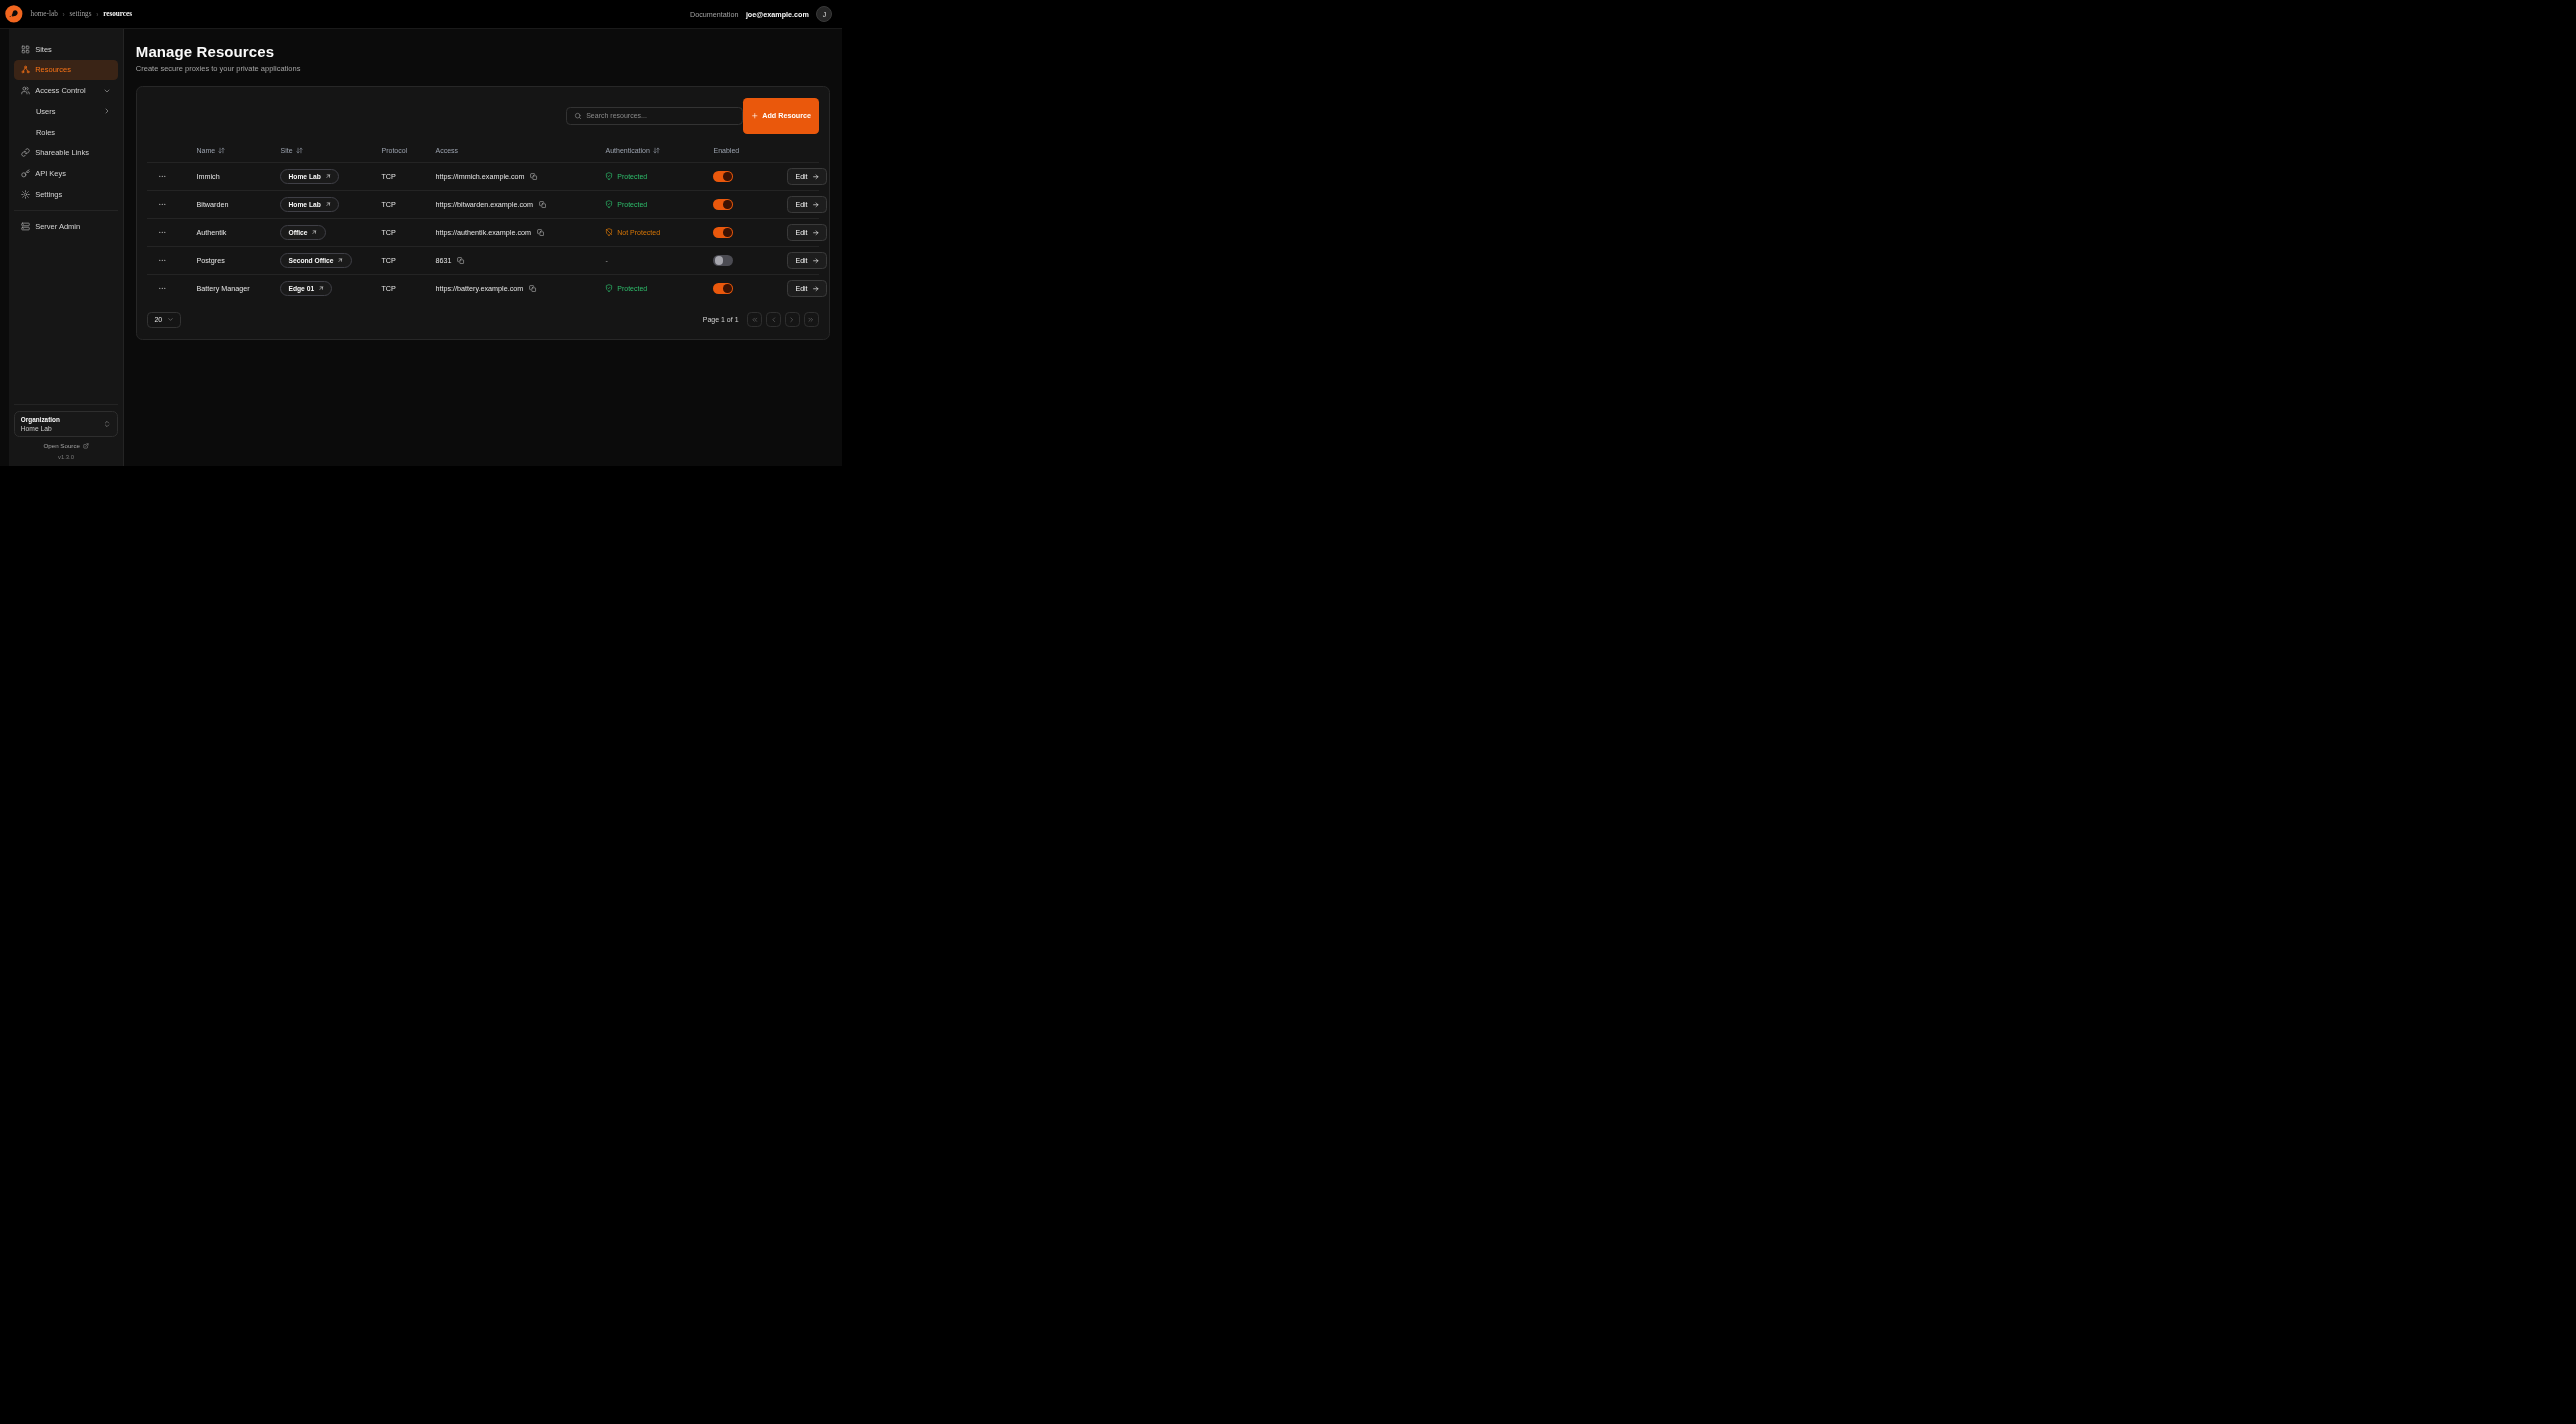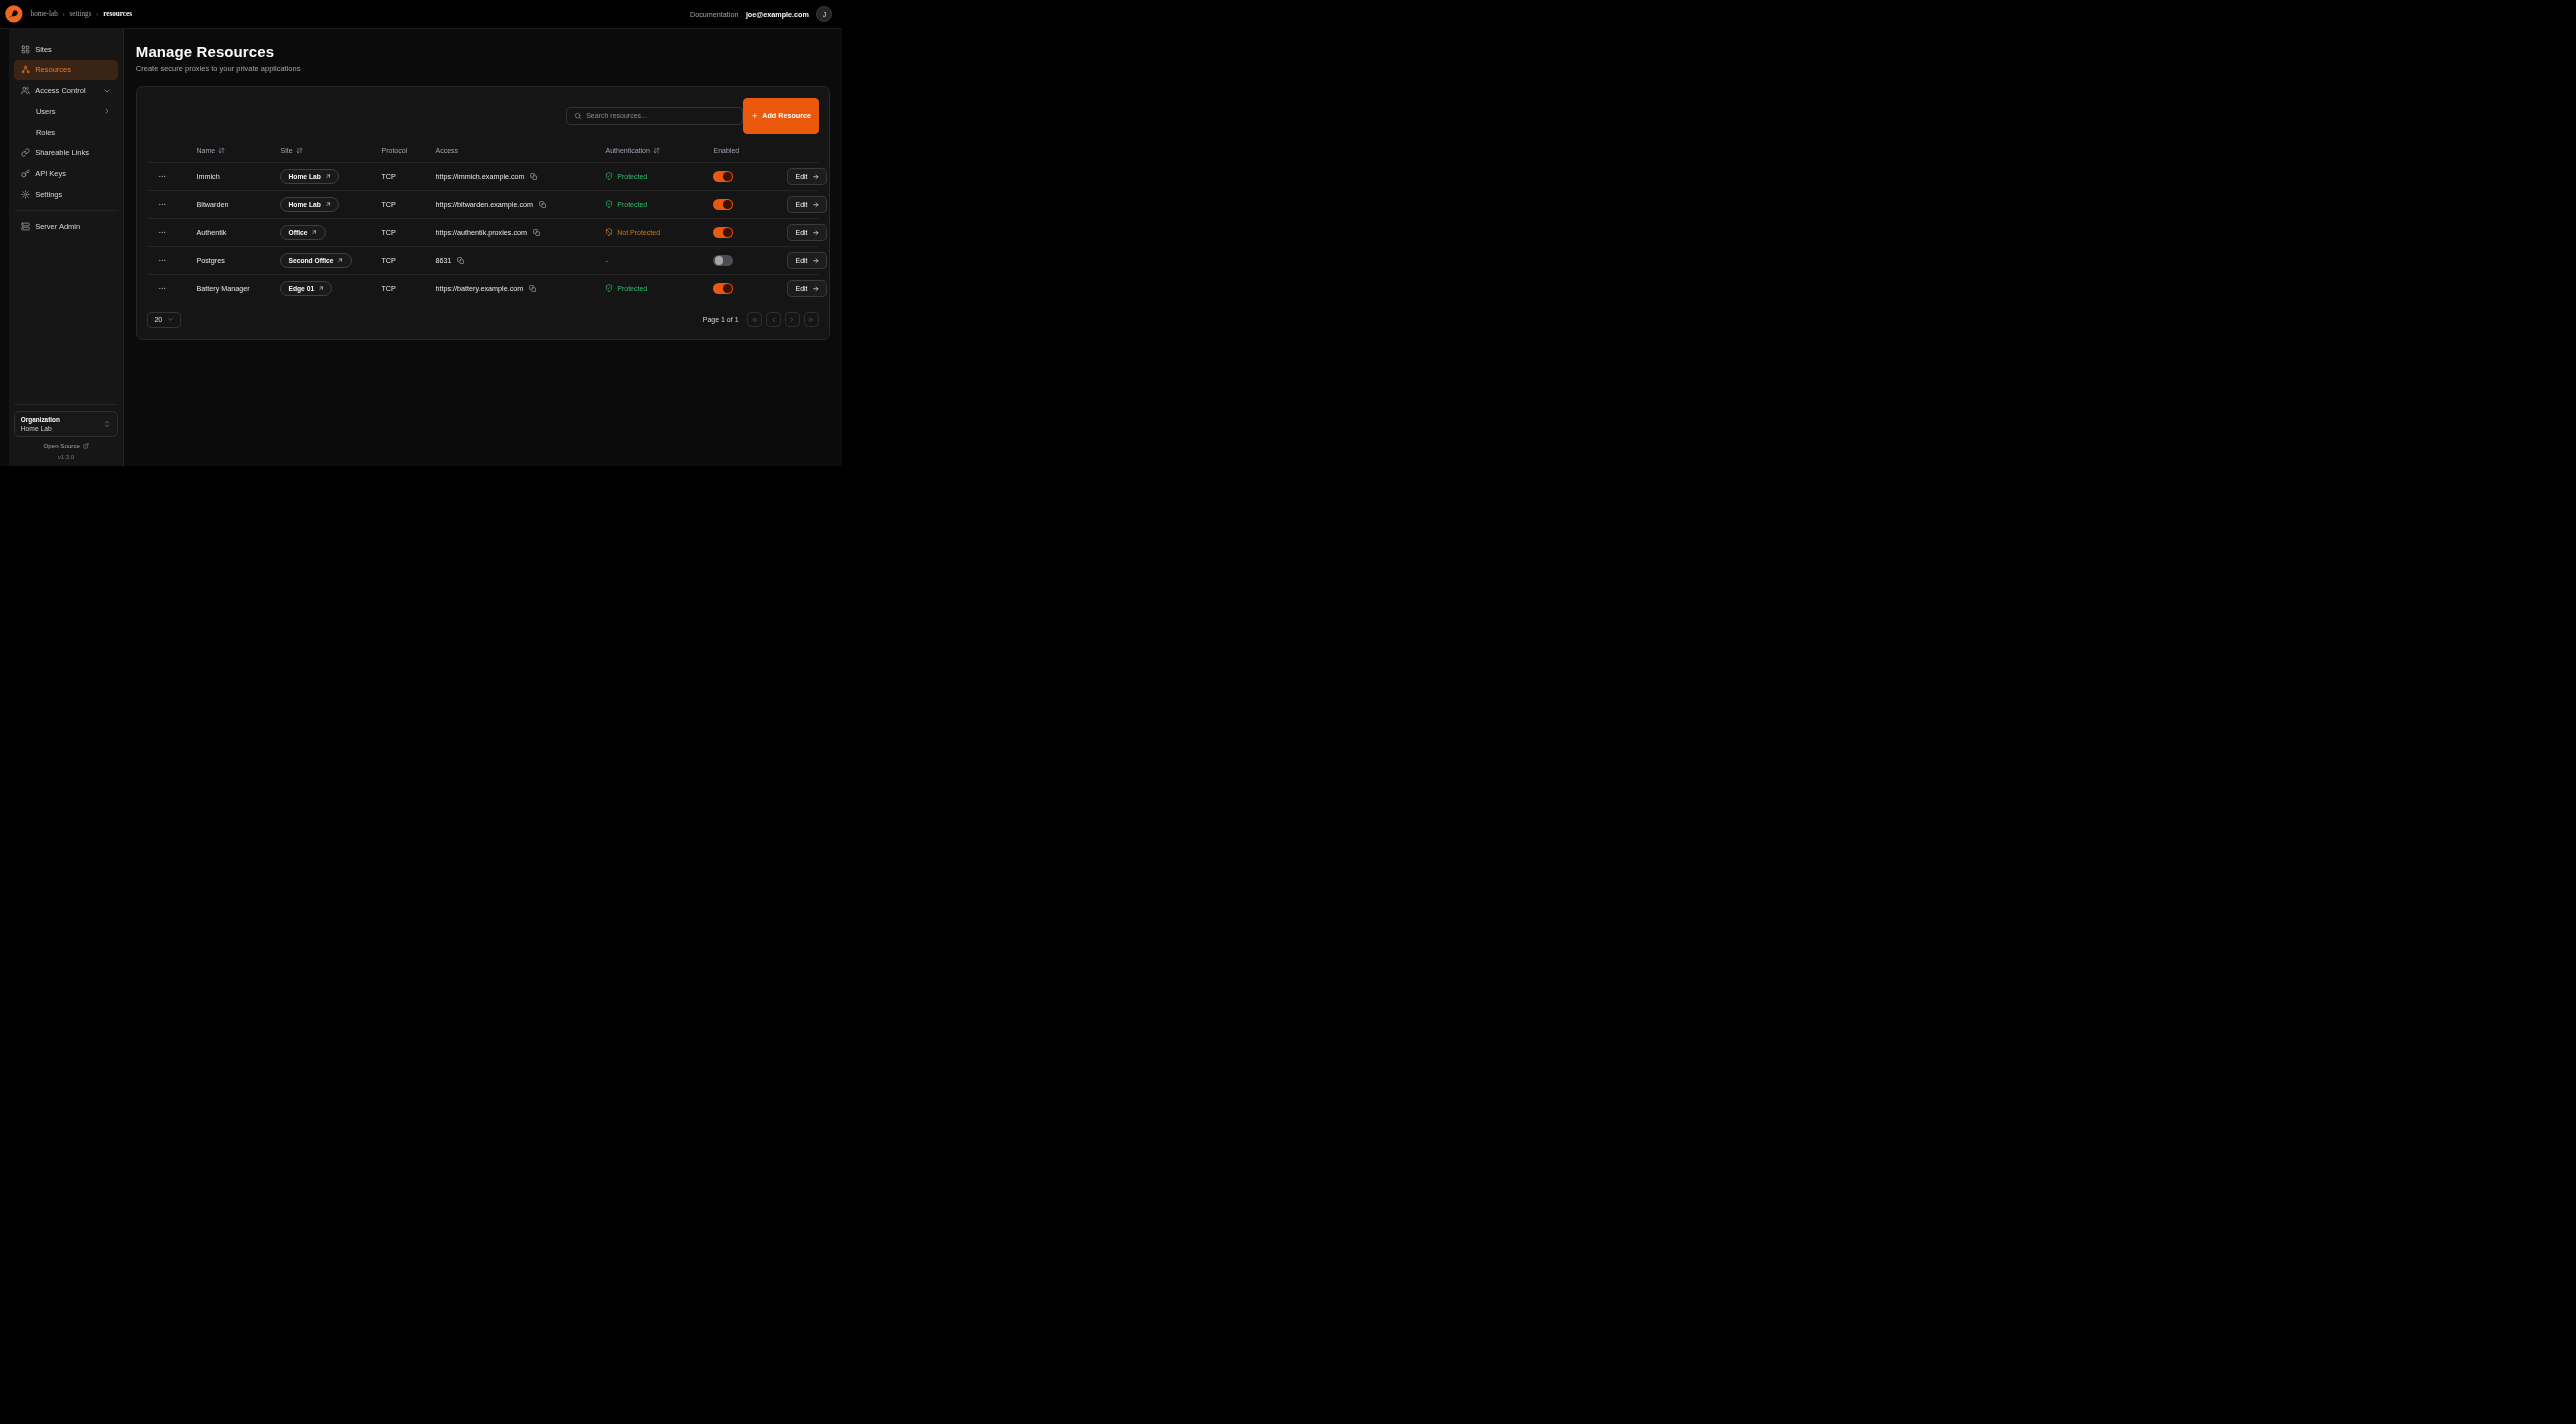--- a/index.html
+++ b/index.html
@@ -459,21 +459,21 @@
             <button class="pill">
               <span>Office</span>
               <svg class="ic" width="6.4" height="6.4" viewBox="0 0 24 24">
                 <path d="M7 17L17 7"></path>
                 <path d="M8 7h9v9"></path>
               </svg>
             </button>
           </div>
         <div class="cell">TCP</div>
         <div class="cell access-cell">
-            <span>https://authentik.proxies.com</span>
+            <span>https://authentik.example.com</span>
             <button class="copy-btn">
               <svg class="ic" width="7.5" height="7.5" viewBox="0 0 24 24">
                 <rect x="9" y="9" width="12" height="12" rx="2"></rect>
                 <path d="M5 15H4a2 2 0 0 1-2-2V4a2 2 0 0 1 2-2h9a2 2 0 0 1 2 2v1"></path>
               </svg>
             </button>
           </div>
         <div class="cell auth-cell auth-warn">
             <svg class="ic" width="8" height="8" viewBox="0 0 24 24">
               <path d="M12 22s8-3.5 8-10V5l-8-3-8 3v7c0 6.5 8 10 8 10z"></path>

